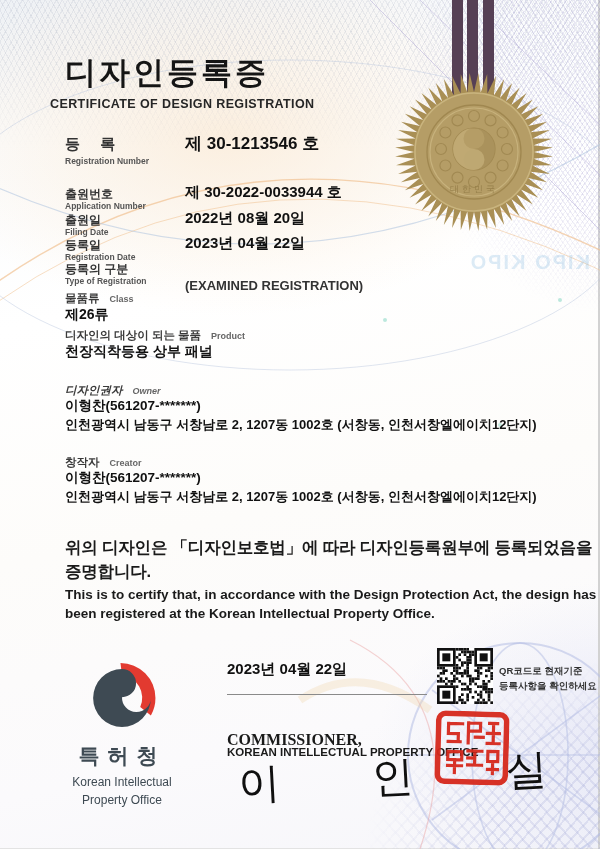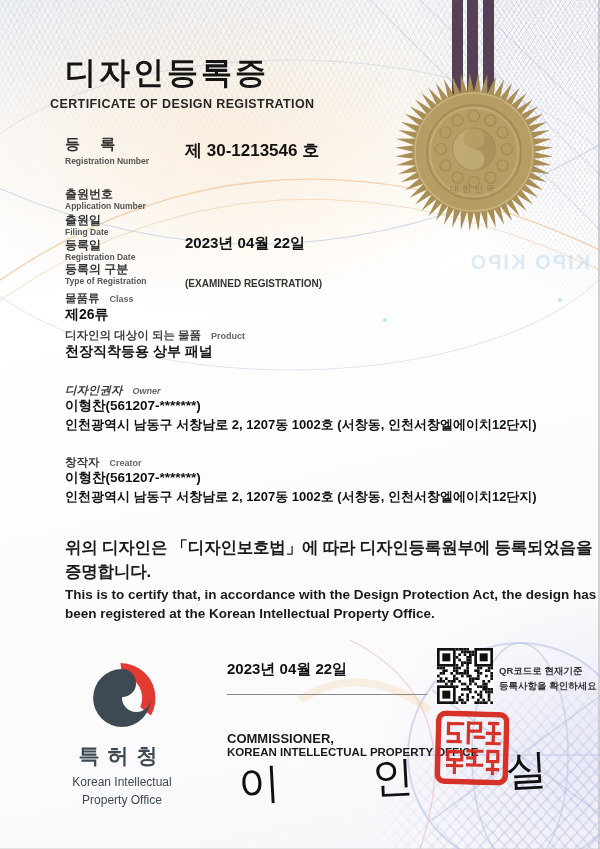--- a/index.html
+++ b/index.html
@@ -52,46 +52,46 @@
   }
   .medal{ left:395px; top:73px; width:158px; height:158px; }
   
   .title{ left:65px; top:52px; font-size:31px; font-weight:bold; letter-spacing:3px; color:#151515;}
   .subtitle{ left:50px; top:97px; font-size:12.5px; font-weight:bold; color:#262626; letter-spacing:.4px;}
   .klabel{ font-weight:bold; color:#333; font-size:12px;}
   .elabel{ color:#555; font-size:8.5px; font-weight:bold;}
   .value{ font-weight:bold; color:#111; font-size:15px;}
   .reg-label{ left:65px; top:135px; font-size:15px; letter-spacing:8px;}
   .reg-label-en{ left:65px; top:156px;}
-  .reg-value{ left:185px; top:132px; font-size:17px;margin-top:7px;}
+  .reg-value{ left:185px; top:132px; font-size:17px;}
   .f-label0{left:65px; top:186px;} .f-en0{left:65px; top:201px;} .f-val0{left:185px; top:183px;}
   .f-label1{left:65px; top:212px;} .f-en1{left:65px; top:227px;} .f-val1{left:185px; top:209px;}
   .f-label2{left:65px; top:237px;} .f-en2{left:65px; top:252px;} .f-val2{left:185px; top:234px;}
   .f-label3{left:65px; top:261px;text-align:right;} .f-en3{left:65px; top:276px;} .f-val3{left:185px; top:258px; letter-spacing:7px;}
-  .f-valsub3{left:185px; top:278px; font-size:10px; font-weight:bold; color:#333;}
+  .f-valsub3{left:185px; top:278px; font-size:13px; font-weight:bold; color:#333;}
   .sec-label{ font-size:11.5px; color:#3a3a3a; font-weight:bold;}
   .sec-label .en{ font-size:9px; color:#666; font-weight:bold; margin-left:10px; letter-spacing:0;}
   .class-label{left:65px; top:291px;}
   .class-value{left:65px; top:306px; font-size:14px;}
   .product-label{left:65px; top:328px;}
   .product-value{left:65px; top:343px; font-size:14px;}
   .owner-label{left:65px; top:383px;font-style:italic;}
   .owner-name{left:65px; top:397px; font-size:13.5px;}
   .owner-addr{left:65px; top:416px; font-size:13px; width:520px;}
   .creator-label{left:65px; top:455px;}
   .creator-name{left:65px; top:469px; font-size:13.5px;}
   .creator-addr{left:65px; top:488px; font-size:13px; width:520px;}
   .statement-ko{left:65px; top:536px; width:540px; font-size:16.5px; font-weight:bold; line-height:1.45; color:#1a1a1a; letter-spacing:-0.2px;}
   .statement-en{left:65px; top:585px; width:545px; font-size:13.5px; font-weight:bold; line-height:1.42; color:#1a1a1a;}
   .issue-date{left:227px; top:660px; font-size:15px; color:#111; font-weight:bold;}
   .date-rule{left:227px; top:694px; width:200px; height:1px; background:#8a8a8a;}
   .qr{left:437px; top:648px; width:56px; height:56px;}
   .qr-caption{left:499px; top:664px; width:100px; font-size:9.5px; font-weight:bold; color:#333; line-height:1.55;}
   .comm-title{left:227px; top:702px; font-size:20px; font-weight:bold; letter-spacing:2px; color:#111;}
-  .comm-en1{left:227px; top:731px; font-size:13px; font-weight:bold; color:#1a1a1a;}
+  .comm-en1{left:227px; top:731px; font-size:16px; font-weight:bold; color:#1a1a1a;font-family:Liberation Serif, serif;}
   .comm-en2{left:227px; top:746px; font-size:11.5px; font-weight:bold; color:#1a1a1a;}
   .signature{left:238px; top:748px; font-size:42px; font-weight:300; color:#101010;
     letter-spacing:40px; transform:rotate(-3deg); white-space:nowrap;}
   .seal{left:435px; top:711px; width:74px; height:74px; transform:rotate(1.5deg); opacity:.95;}
   
   .logo-mark{left:84px; top:660px; width:76px; height:76px;}
   .logo-kr{left:34px; top:742px; width:176px; text-align:center; font-size:21px; font-weight:bold;
     color:#3e4a53; letter-spacing:8px;}
   .logo-en{left:24px; top:773px; width:196px; text-align:center; font-size:12px; color:#3e4a53; line-height:1.5;}
 </style>
@@ -149,23 +149,25 @@
 
   <div class="abs title">디자인등록증</div>
   <div class="abs subtitle">CERTIFICATE OF DESIGN REGISTRATION</div>
 
   <div class="abs klabel reg-label">등 록</div>
   <div class="abs elabel reg-label-en">Registration Number</div>
   <div class="abs value reg-value">제 30-1213546 호</div>
 
   <div class="abs klabel f-label0">출원번호</div>
   <div class="abs elabel f-en0">Application Number</div>
+  <div class="abs value f-val0">제 30-2022-0033944 호</div>
 
   <div class="abs klabel f-label1">출원일</div>
   <div class="abs elabel f-en1">Filing Date</div>
+  <div class="abs value f-val1">2022년 08월 20일</div>
 
   <div class="abs klabel f-label2">등록일</div>
   <div class="abs elabel f-en2">Registration Date</div>
   <div class="abs value f-val2">2023년 04월 22일</div>
 
   <div class="abs klabel f-label3">등록의 구분</div>
   <div class="abs elabel f-en3">Type of Registration</div>
   <div class="abs f-valsub3">(EXAMINED REGISTRATION)</div>
 
   <div class="abs sec-label class-label">

